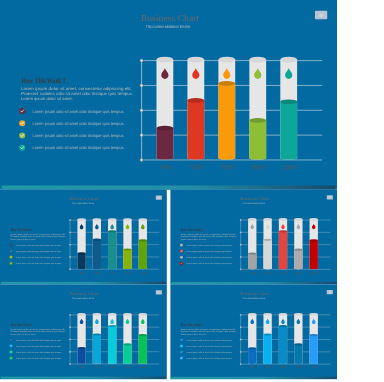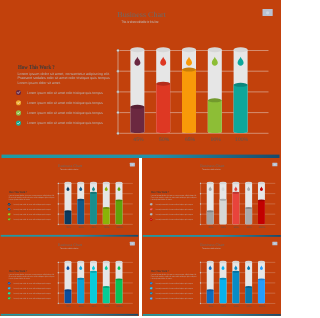--- a/index.html
+++ b/index.html
@@ -1,19 +1,19 @@
 <!DOCTYPE html>
 <html><head>
 <meta charset="utf-8">
 <title>Business Chart</title>
 <style>
   html,body{margin:0;padding:0;}
   body{width:281px;height:318px;background:#ffffff;font-family:"Liberation Sans",sans-serif;overflow:hidden;}
   .page{position:relative;width:281px;height:318px;background:#fff;}
-  .slide{position:absolute;background:#c2410c;overflow:hidden;}
+  .slide{position:absolute;background:#0369a1;overflow:hidden;}
   .slide > svg{display:block;position:absolute;left:0;top:0;}
   text{-webkit-font-smoothing:antialiased;text-rendering:geometricPrecision;}
   #slide-main{left:0;top:0;width:281px;height:158px;}
   #slide-t1{left:0;top:158.0px;width:139px;height:79px;}
   #slide-t2{left:141.5px;top:158.0px;width:139.5px;height:79px;}
   #slide-t3{left:0;top:237.2px;width:139px;height:79px;}
   #slide-t4{left:141.5px;top:237.2px;width:139.5px;height:79px;}
 </style>
 </head>
 <body>

